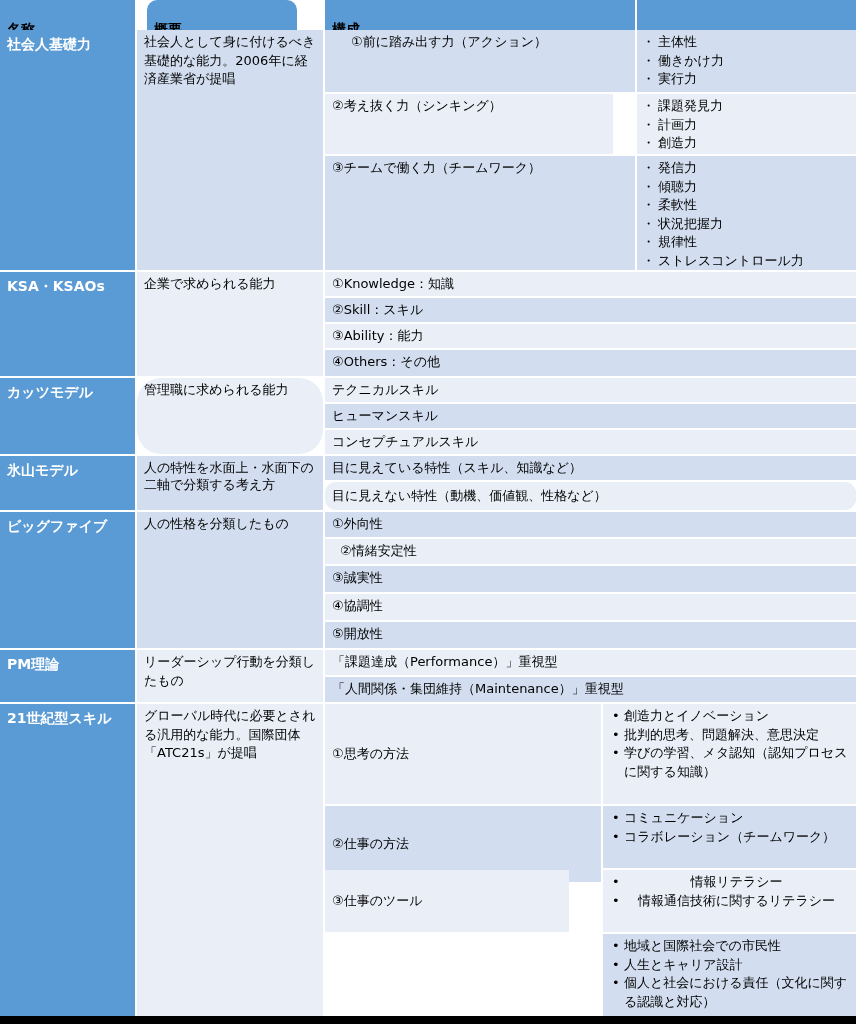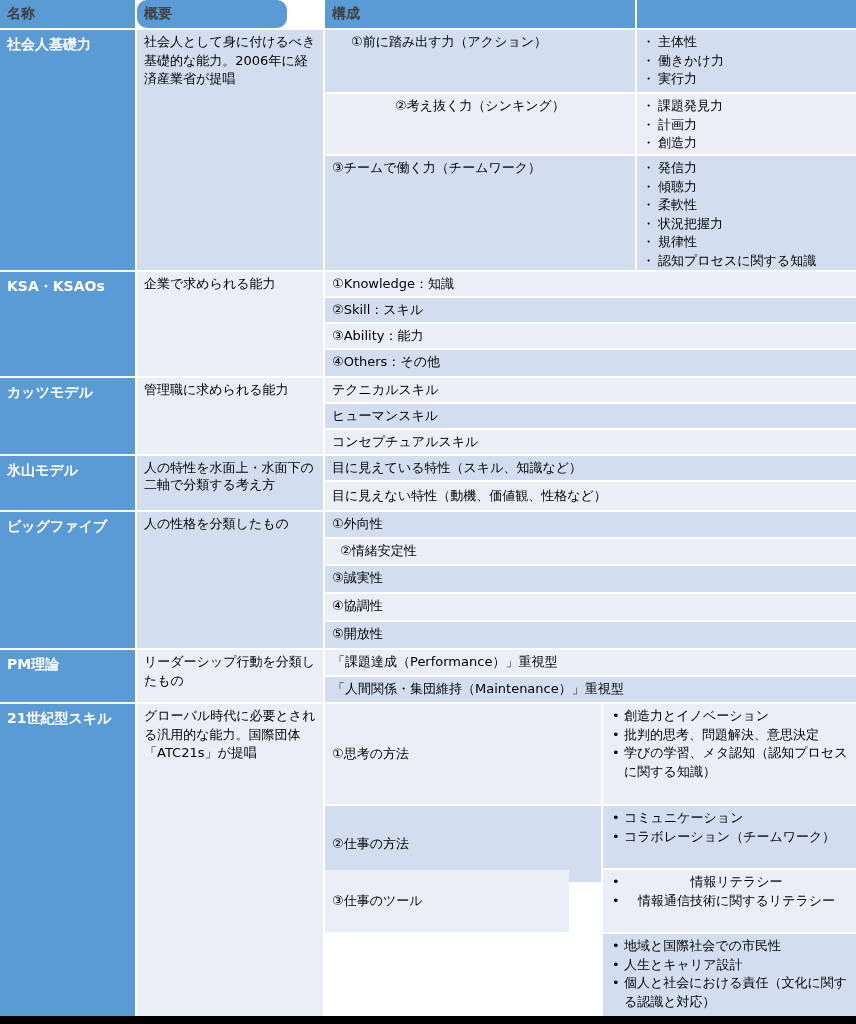--- a/index.html
+++ b/index.html
@@ -1,91 +1,91 @@
 <!DOCTYPE html>
 <html><head>
 <meta charset="utf-8">
 <style>
   html, body { margin:0; padding:0; }
   body { width:856px; height:1024px; background:#000; position:relative; overflow:hidden;
          font-family:"DejaVu Sans", "Liberation Sans", sans-serif; }
   #table { position:absolute; left:0; top:0; width:856px; height:1016px; background:#fff; }
   .cell { position:absolute; box-sizing:border-box; padding:3px 7px; font-size:13px; line-height:18.5px; color:#000000; overflow:hidden; }
-  .hdr { background:#5b9bd5; color:#404040; font-weight:bold; font-size:14px; padding:4px 7px; }
+  .hdr { background:#5b9bd5; color:#000000; font-weight:bold; font-size:14px; padding:20px 7px; }
   .name { background:#5b9bd5; color:#fff; font-weight:bold; font-size:14px; padding:5px 7px; }
   .dk { background:#d2deef; }
   .lt { background:#eaeff7; }
   .vc { display:flex; align-items:center; }
   .list { margin:0; padding:0; list-style:none; }
   .list li { position:relative; padding-left:14px; }
   .list li::before { content:"・"; position:absolute; left:-2px; }
   .blist { margin:0; padding:0; list-style:none; }
   .blist li { position:relative; padding-left:14px; }
   .blist li::before { content:"•"; position:absolute; left:2px; }
 </style>
 </head>
 <body>
 
 <div id="table">
 
   <div class="cell hdr" style="left:0;top:0;width:135px;height:28px;">名称</div>
-  <div class="cell hdr" style="left:137px;top:0;width:150px;height:28px;border-radius:10px;">概要</div>
+  <div class="cell hdr" style="left:147px;top:0;width:150px;height:28px;border-radius:10px;">概要</div>
   <div class="cell hdr" style="left:325px;top:0;width:310px;height:28px;">構成</div>
   <div class="cell hdr" style="left:637px;top:0;width:219px;height:28px;"></div>
 
   <div class="cell name" style="left:0;top:30px;width:135px;height:240px;">社会人基礎力</div>
   <div class="cell dk" style="left:137px;top:30px;width:186px;height:240px;">社会人として身に付けるべき基礎的な能力。2006年に経済産業省が提唱</div>
 
   <div class="cell dk" style="left:325px;top:30px;width:310px;height:62px;padding-left:26px;">①前に踏み出す力（アクション）</div>
   <div class="cell dk" style="left:637px;top:30px;width:241px;height:62px;">
     <ul class="list">
       <li>主体性</li>
       <li>働きかけ力</li>
       <li>実行力</li>
     </ul>
   </div>
 
-  <div class="cell lt" style="left:325px;top:94px;width:310px;height:60px;text-align:center;">②考え抜く力（シンキング）</div>
+  <div class="cell lt" style="left:325px;top:94px;width:288px;height:60px;">②考え抜く力（シンキング）</div>
   <div class="cell lt" style="left:637px;top:94px;width:219px;height:60px;">
     <ul class="list">
       <li>課題発見力</li>
       <li>計画力</li>
       <li>創造力</li>
     </ul>
   </div>
 
   <div class="cell dk" style="left:325px;top:156px;width:310px;height:114px;">③チームで働く力（チームワーク）</div>
   <div class="cell dk" style="left:637px;top:156px;width:219px;height:114px;">
     <ul class="list">
       <li>発信力</li>
       <li>傾聴力</li>
       <li>柔軟性</li>
       <li>状況把握力</li>
       <li>規律性</li>
-      <li>認知プロセスに関する知識</li>
+      <li>ストレスコントロール力</li>
     </ul>
   </div>
 
   <div class="cell name" style="left:0;top:272px;width:135px;height:104px;">KSA・KSAOs</div>
   <div class="cell lt" style="left:137px;top:272px;width:186px;height:104px;">企業で求められる能力</div>
   <div class="cell lt" style="left:325px;top:272px;width:531px;height:24px;">①Knowledge：知識</div>
   <div class="cell dk" style="left:325px;top:298px;width:531px;height:24px;">②Skill：スキル</div>
   <div class="cell lt" style="left:325px;top:324px;width:531px;height:24px;">③Ability：能力</div>
   <div class="cell dk" style="left:325px;top:350px;width:531px;height:26px;">④Others：その他</div>
 
   <div class="cell name" style="left:0;top:378px;width:135px;height:76px;">カッツモデル</div>
-  <div class="cell lt" style="left:137px;top:378px;width:186px;height:76px;padding-right:0;">管理職に求められる能力</div>
+  <div class="cell lt" style="left:137px;top:378px;width:186px;height:76px;padding-right:0;border-radius:24px;">管理職に求められる能力</div>
   <div class="cell lt" style="left:325px;top:378px;width:531px;height:24px;">テクニカルスキル</div>
   <div class="cell dk" style="left:325px;top:404px;width:531px;height:24px;font-family:Liberation Serif, serif;">ヒューマンスキル</div>
   <div class="cell lt" style="left:325px;top:430px;width:531px;height:24px;">コンセプチュアルスキル</div>
 
   <div class="cell name" style="left:0;top:456px;width:135px;height:54px;">氷山モデル</div>
   <div class="cell dk" style="left:137px;top:456px;width:186px;height:54px;line-height:17px;">人の特性を水面上・水面下の二軸で分類する考え方</div>
   <div class="cell dk" style="left:325px;top:456px;width:531px;height:24px;">目に見えている特性（スキル、知識など）</div>
-  <div class="cell lt vc" style="left:325px;top:482px;width:531px;height:28px;">目に見えない特性（動機、価値観、性格など）</div>
+  <div class="cell lt vc" style="left:325px;top:482px;width:531px;height:28px;border-radius:11px;">目に見えない特性（動機、価値観、性格など）</div>
 
   <div class="cell name" style="left:0;top:512px;width:135px;height:136px;">ビッグファイブ</div>
   <div class="cell dk" style="left:137px;top:512px;width:186px;height:136px;padding-right:0;">人の性格を分類したもの</div>
   <div class="cell dk" style="left:325px;top:512px;width:531px;height:25px;">①外向性</div>
   <div class="cell lt" style="left:325px;top:539px;width:531px;height:25px;padding-left:15px;">②情緒安定性</div>
   <div class="cell dk" style="left:325px;top:566px;width:531px;height:26px;">③誠実性</div>
   <div class="cell lt" style="left:325px;top:594px;width:531px;height:26px;">④協調性</div>
   <div class="cell dk" style="left:325px;top:622px;width:531px;height:26px;">⑤開放性</div>
 
   <div class="cell name" style="left:0;top:650px;width:135px;height:52px;">PM理論</div>

